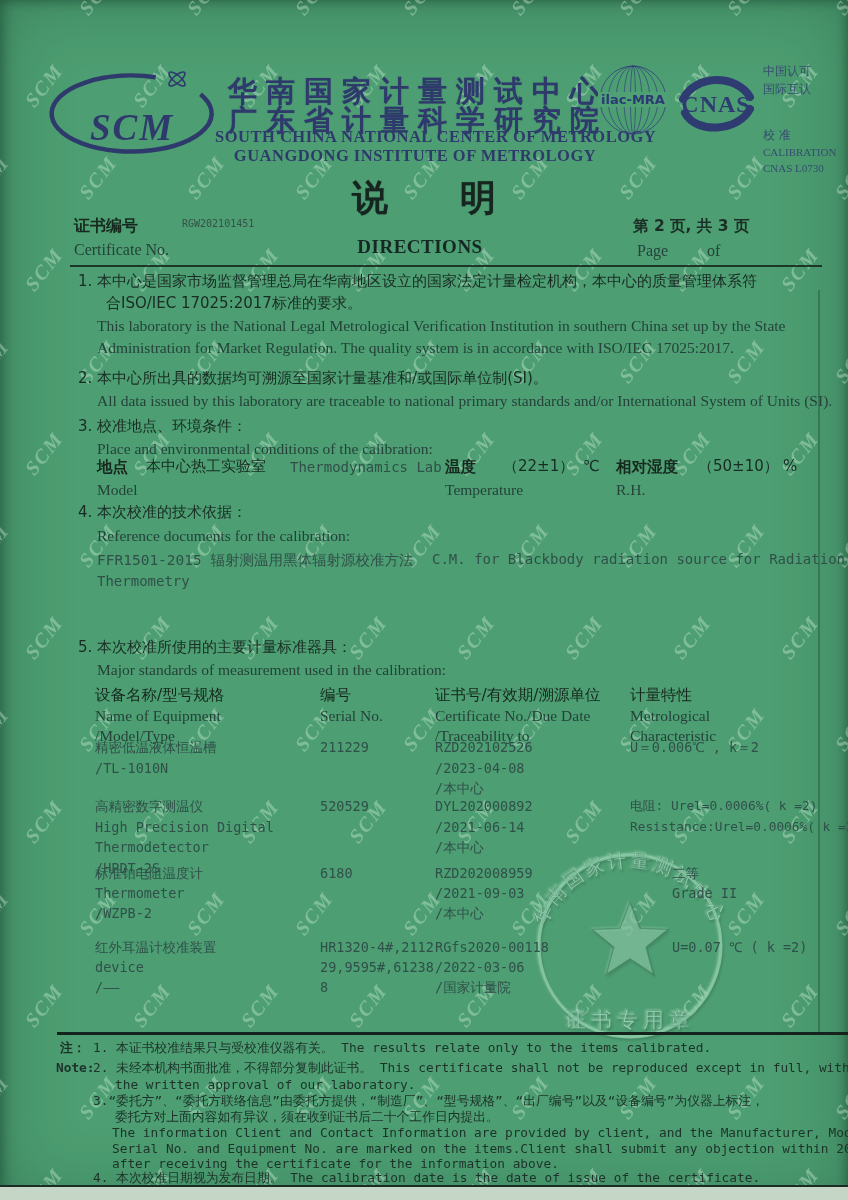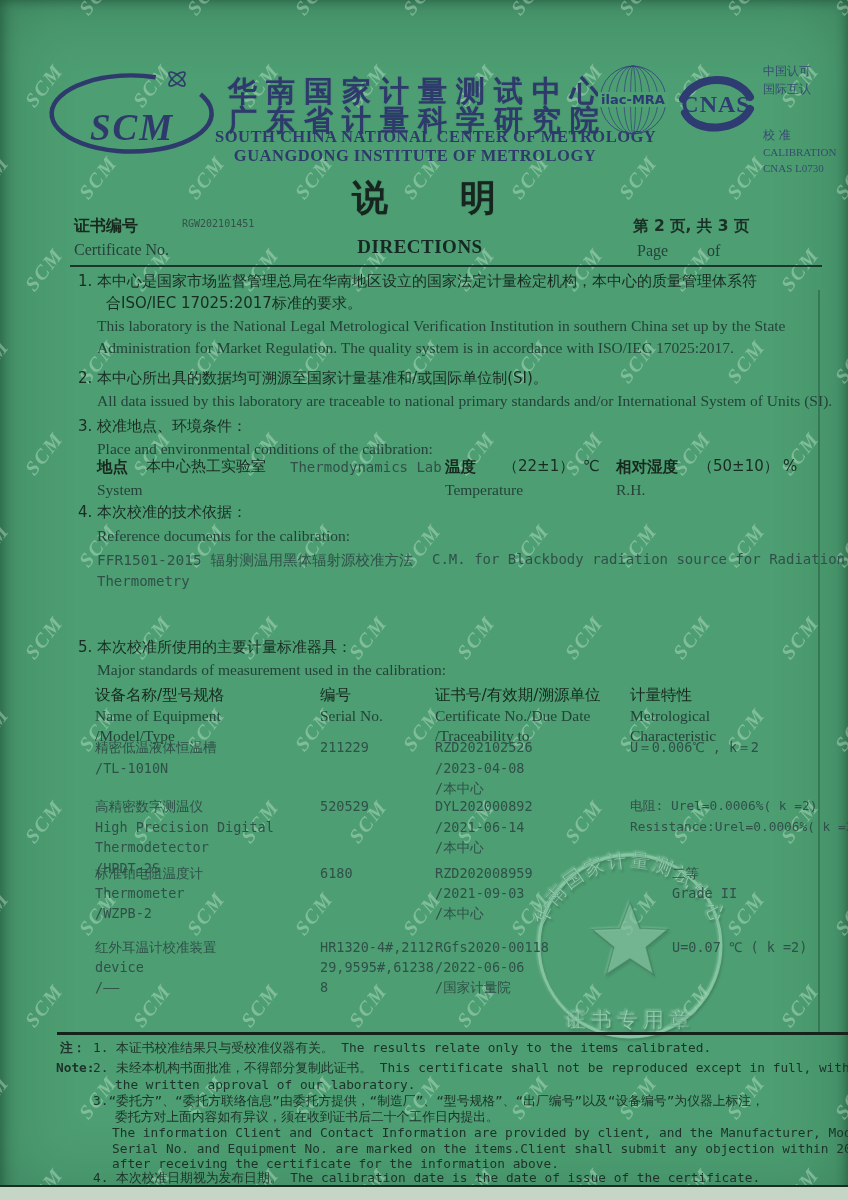--- a/index.html
+++ b/index.html
@@ -233,21 +233,21 @@
 
     <div class="abs lbl-cn" style="left:97px;top:457px;">地点</div>
     <div class="abs body-cn" style="left:146px;top:457px;">本中心热工实验室</div>
     <div class="abs tbl-mono" style="left:290px;top:459px;font-size:14px;">Thermodynamics Lab</div>
     <div class="abs lbl-cn" style="left:445px;top:457px;">温度</div>
     <div class="abs body-cn" style="left:503px;top:457px;">（22±1）</div>
     <div class="abs body-cn" style="left:583px;top:457px;">℃</div>
     <div class="abs lbl-cn" style="left:616px;top:457px;">相对湿度</div>
     <div class="abs body-cn" style="left:698px;top:457px;">（50±10）</div>
     <div class="abs body-cn" style="left:783px;top:457px;">%</div>
-    <div class="abs body-en" style="left:97px;top:481px;">System</div>
+    <div class="abs body-en" style="left:97px;top:481px;">Model</div>
     <div class="abs body-en" style="left:445px;top:481px;">Temperature</div>
     <div class="abs body-en" style="left:616px;top:481px;">R.H.</div>
 
     <div class="abs body-cn" style="left:78px;top:503px;">4. 本次校准的技术依据：</div>
     <div class="abs body-en" style="left:97px;top:527px;">Reference documents for the calibration:</div>
     <div class="abs tbl-mono" style="left:97px;top:551px;font-size:14.5px;">FFR1501-2015 辐射测温用黑体辐射源校准方法</div>
     <div class="abs tbl-mono" style="left:432px;top:551px;font-size:14px;">C.M. for Blackbody radiation source for Radiation</div>
     <div class="abs tbl-mono" style="left:97px;top:573px;font-size:14px;">Thermometry</div>
 
     <div class="abs body-cn" style="left:78px;top:638px;text-align:right;">5. 本次校准所使用的主要计量标准器具：</div>
@@ -330,21 +330,21 @@
         <div class="tline3">device</div>
         <div class="tline3">/——</div>
       </div>
       <div class="abs tbl-mono" style="left:320px;top:0;width:112px;">
         <div class="tline3">HR1320-4#,2112</div>
         <div class="tline3">29,9595#,61238</div>
         <div class="tline3">8</div>
       </div>
       <div class="abs tbl-mono" style="left:435px;top:0;width:190px;">
         <div class="tline3">RGfs2020-00118</div>
-        <div class="tline3">/2022-06-06</div>
+        <div class="tline3">/2022-03-06</div>
         <div class="tline3">/国家计量院</div>
       </div>
       <div class="abs tbl-mono" style="left:672px;top:0;width:176px;">
         <div class="tline3">U=0.07 ℃ ( k =2)</div>
       </div>
     </div>
 
     <div class="abs rule" style="left:57px;top:1032px;width:791px;height:3px;"></div>
 
     <div class="abs note-line" style="left:60px;top:1040px;font-weight:700;">注：</div>

